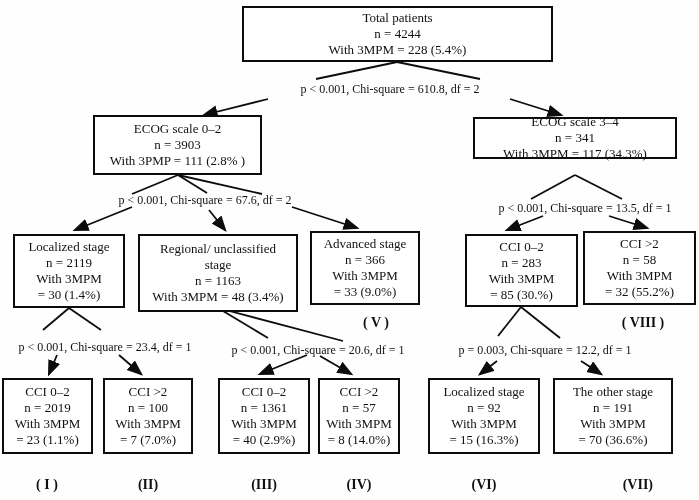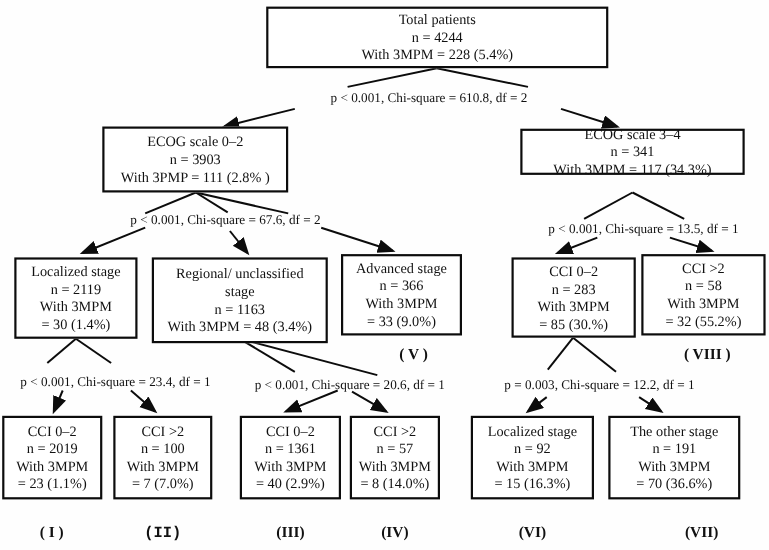--- a/index.html
+++ b/index.html
@@ -165,19 +165,19 @@
     <div>= 15 (16.3%)</div>
   </div>
   <div class="node" style="left:553px;top:378px;width:120px;height:76px;">
     <div>The other stage</div>
     <div>n = 191</div>
     <div>With 3MPM</div>
     <div>= 70 (36.6%)</div>
   </div>
 
   <div class="roman" style="left:7px;top:477px;">( I )</div>
-  <div class="roman" style="left:108px;top:477px;font-family:Liberation Mono, monospace;">(II)</div>
+  <div class="roman" style="left:108px;top:477px;">(II)</div>
   <div class="roman" style="left:224px;top:477px;">(III)</div>
   <div class="roman" style="left:319px;top:477px;">(IV)</div>
   <div class="roman" style="left:444px;top:477px;">(VI)</div>
   <div class="roman" style="left:573px;top:477px;text-align:right;">(VII)</div>
 
 </div>
 
 </body></html>

